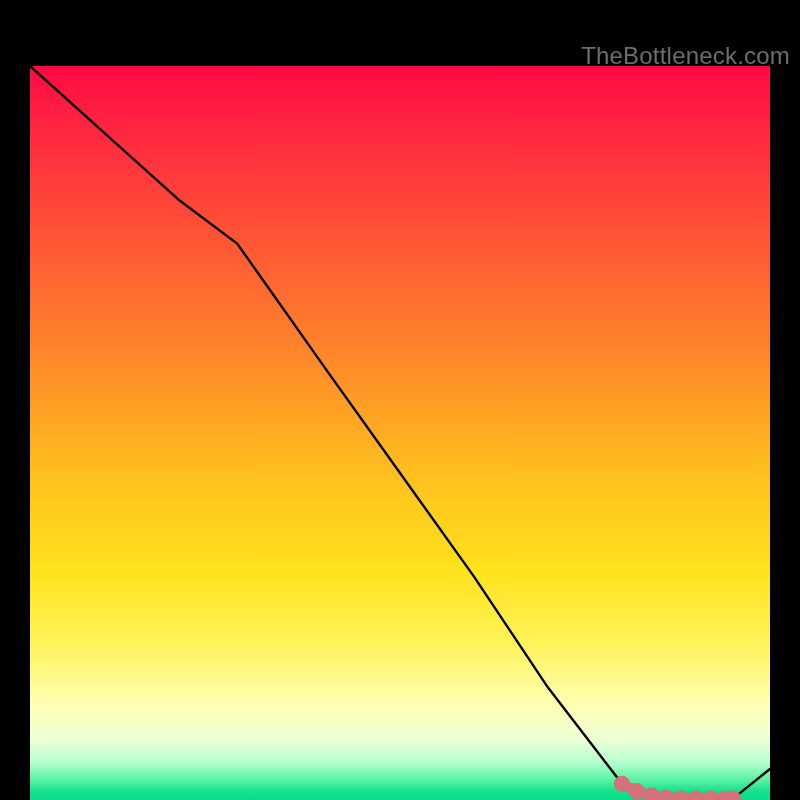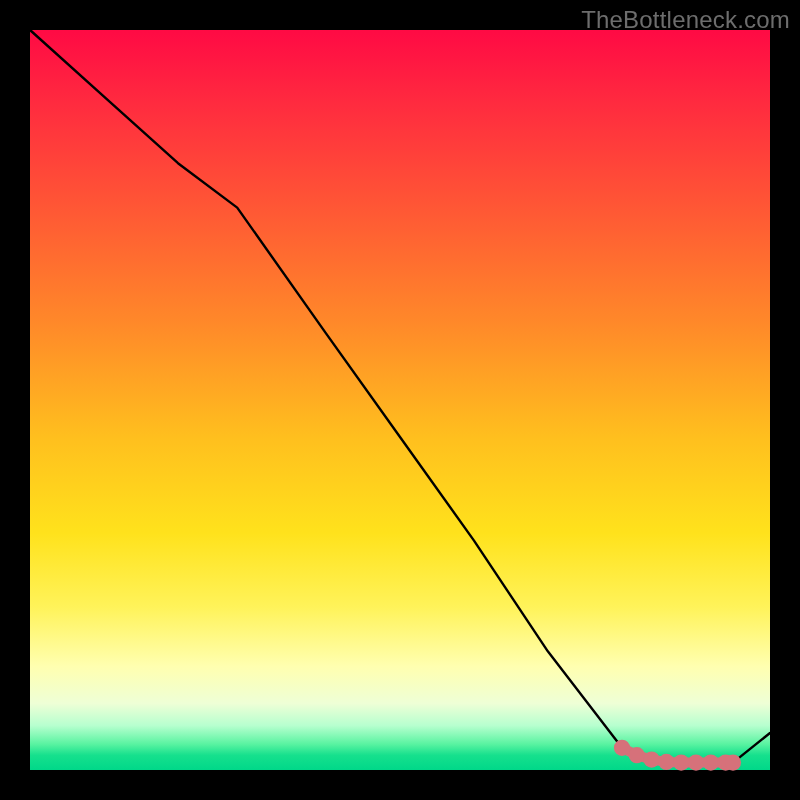--- a/index.html
+++ b/index.html
@@ -9,20 +9,21 @@
     height: 800px;
     background: #000;
     overflow: hidden;
     font-family: Arial, Helvetica, sans-serif;
   }
   .frame {
     position: relative;
     width: 800px;
     height: 652px;
     background: #000;
+    margin-top: 36px;
   }
   .plot-area {
     position: absolute;
     left: 30px;
     top: 30px;
     width: 740px;
     height: 740px;
     
     background: linear-gradient(to bottom,
       #ff0a44 0%,

